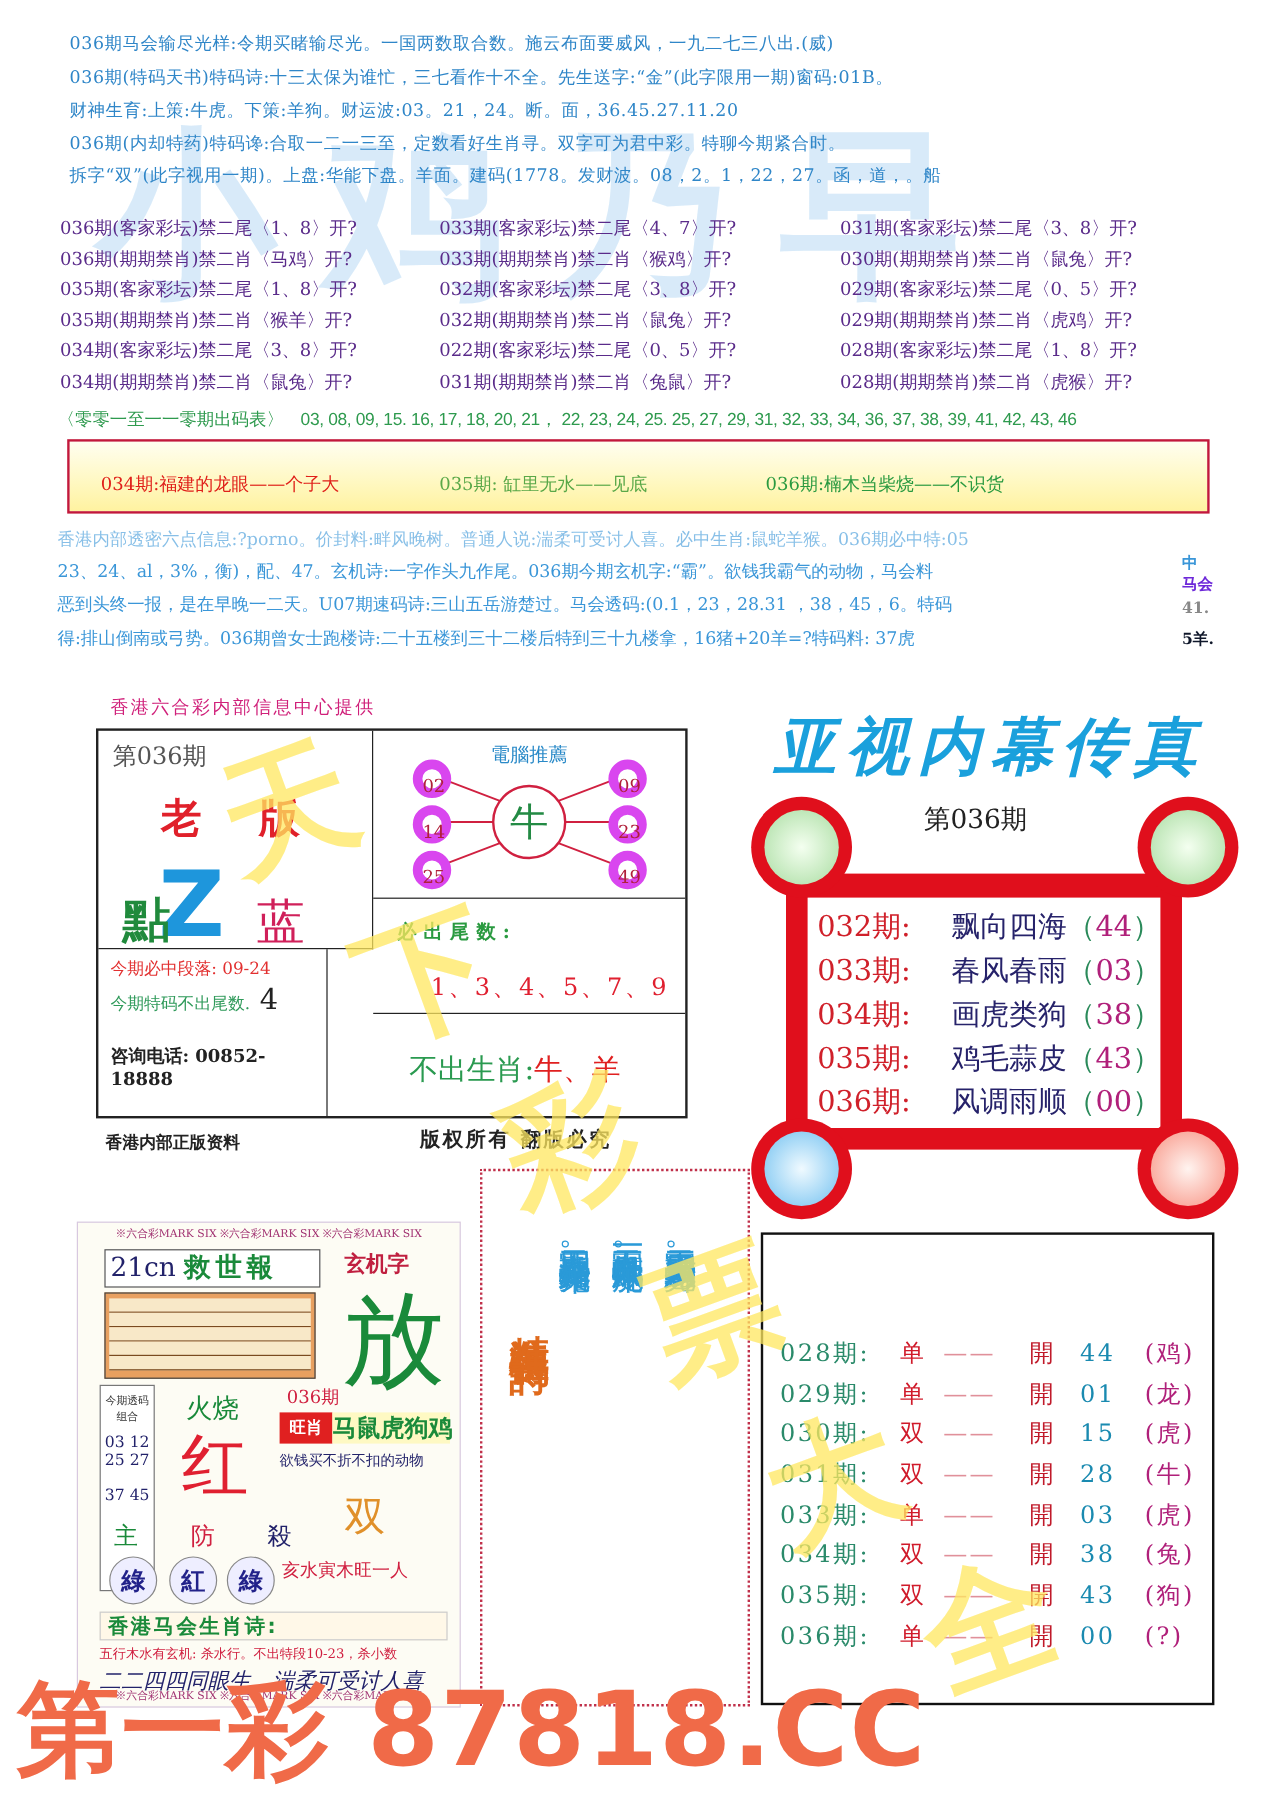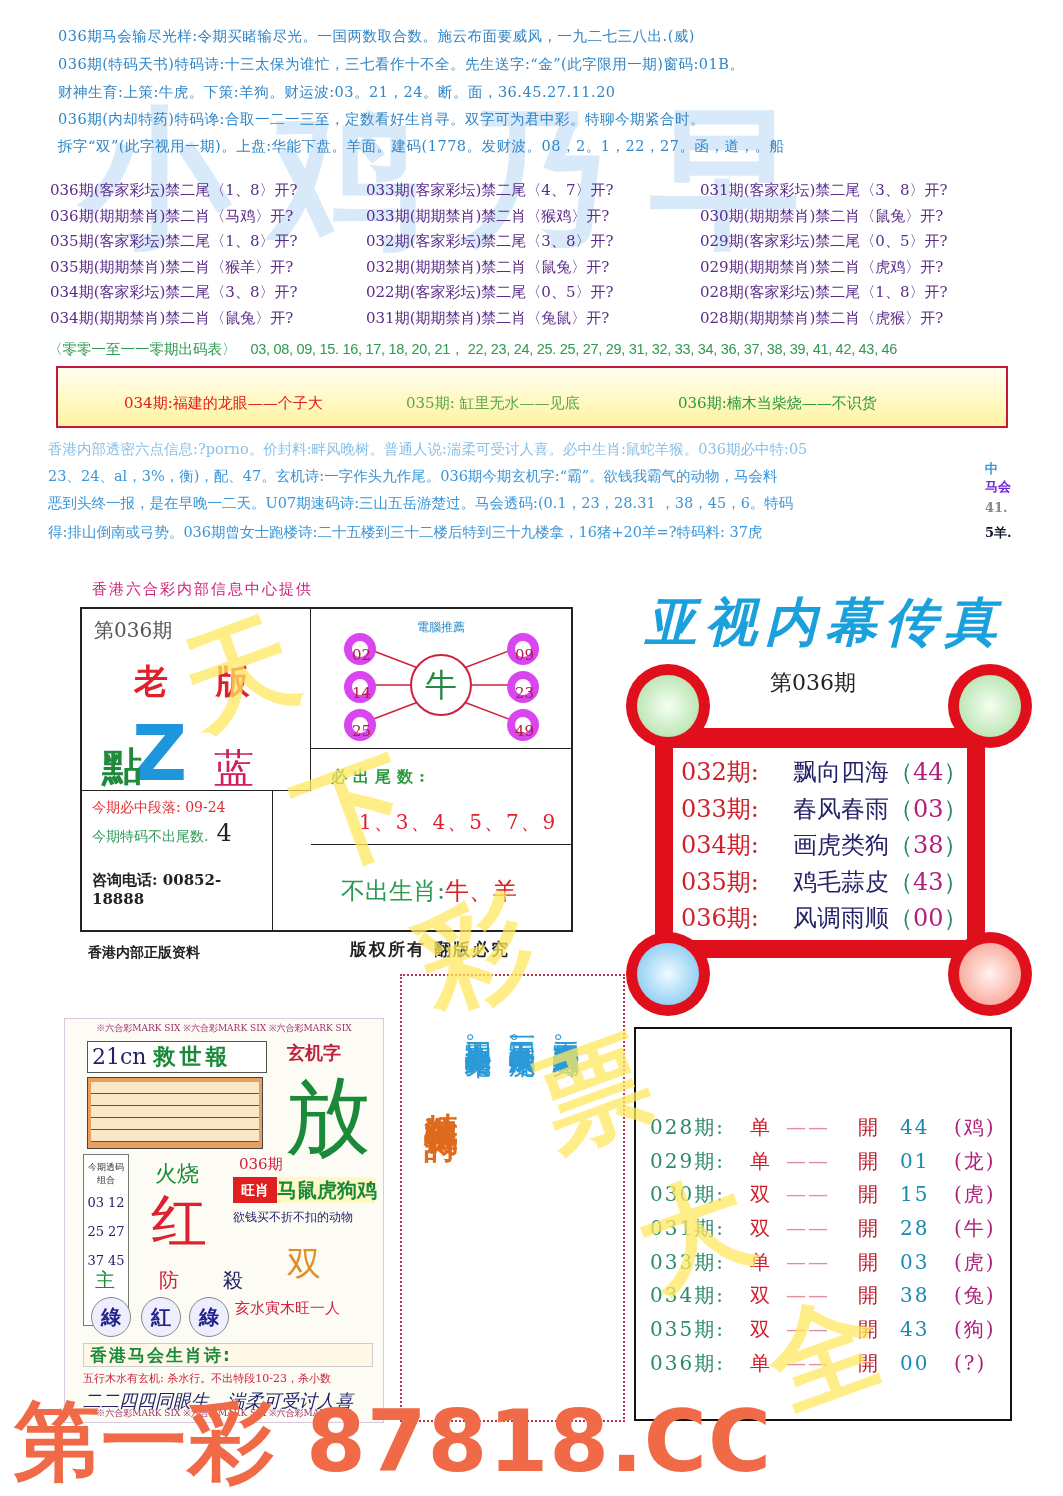--- a/index.html
+++ b/index.html
@@ -10,38 +10,38 @@
 
   .topline { position: absolute; left: 58px; font-size: 14.5px; color: #2f86c8; white-space: nowrap; z-index: 2; letter-spacing: 0.5px; }
 
   .ban-col { position: absolute; top: 178px; z-index: 2; }
   .ban-row { font-size: 15px; color: #5a2b8a; height: 25.6px; line-height: 25.6px; white-space: nowrap; }
 
   .zero-line { position: absolute; left: 48px; top: 340px; font-size: 14.5px; color: #2e9a4e; white-space: nowrap; z-index: 2; }
   .zero-line .nums { margin-left: 14px; font-family: "Liberation Sans Narrow", "Liberation Sans", sans-serif; letter-spacing: -0.3px; }
 
   .banner-box { position: absolute; left: 56px; top: 366px; width: 952px; height: 62px; border: 2px solid #c2183b; background: linear-gradient(#fffef0, #fff8c0 60%, #fff2a0); z-index: 2; }
-  .banner-box span { position: absolute; top: 26px; font-size: 15px; white-space: nowrap; margin-left: 40px; }
+  .banner-box span { position: absolute; top: 26px; font-size: 15px; white-space: nowrap; }
 
   .info-line { position: absolute; left: 48px; font-size: 14.5px; color: #3a96d8; white-space: nowrap; z-index: 2; }
   .side-tag { position: absolute; left: 985px; font-size: 13px; font-weight: bold; z-index: 2; }
 
   .provider { position: absolute; left: 92px; top: 580px; font-size: 15px; color: #d0207a; font-family: "DejaVu Sans", sans-serif; letter-spacing: 2px; z-index: 2; }
   .lb-box { position: absolute; left: 80px; top: 607px; width: 493px; height: 325px; border: 2px solid #222; background: #fff; z-index: 1; }
   .lb-cell { position: absolute; border: 1.5px solid #222; }
   .lb-period { position: absolute; left: 12px; top: 8px; font-size: 20px; color: #555; }
   .lb-laoban { position: absolute; left: 52px; top: 50px; font-size: 34px; font-weight: bold; color: #e0202a; font-family: "DejaVu Sans", sans-serif; letter-spacing: 18px; }
   .lb-dian { position: absolute; left: 20px; top: 130px; font-size: 40px; font-weight: bold; color: #208a3c; font-family: "DejaVu Sans", sans-serif; }
   .lb-z { position: absolute; left: 50px; top: 100px; font-size: 76px; font-weight: bold; color: #1e96dc; font-family: "DejaVu Sans", sans-serif; }
   .lb-lan { position: absolute; left: 132px; top: 132px; font-size: 40px; color: #d0205a; }
   .lb-dn { position: absolute; left: 10px; top: 190px; font-size: 14px; color: #e23030; }
   .lb-tail { position: absolute; left: 10px; top: 214px; font-size: 14px; color: #2f9a5a; }
   .lb-tail b { font-size: 24px; color: #222; font-weight: normal; margin-left: 8px; }
   .lb-phone { position: absolute; left: 10px; top: 262px; font-size: 15px; color: #222; font-weight: bold; }
-  .lb-pc-title { position: absolute; top: 10px; width: 100%; text-align: center; font-size: 12px; color: #2a8ac8; }
+  .lb-pc-title { position: absolute; top: 10px; width: 100%; text-align: center; font-size: 16px; color: #2a8ac8; }
   .ball-s { position: absolute; width: 32px; height: 32px; border-radius: 50%; border: 8px solid #d946ef; background: #fff; color: #b0203a; font-size: 15px; text-align: center; line-height: 28px; }
   .ball-big { position: absolute; width: 62px; height: 62px; border-radius: 50%; border: 2px solid #d02040; background: #fff; color: #238a44; font-size: 32px; text-align: center; line-height: 58px; }
   .lb-must-title { position: absolute; left: 20px; top: 18px; font-size: 16px; color: #2a9a40; font-weight: bold; letter-spacing: 6px; }
   .lb-must-nums { position: absolute; left: 48px; top: 60px; font-size: 20px; color: #e02030; letter-spacing: 2px; }
   .lb-noz { position: absolute; left: 30px; top: 30px; font-size: 24px; color: #2a9a50; }
   .lb-noz span { color: #e02020; }
   .lb-foot-l { position: absolute; left: 88px; top: 944px; font-size: 14px; color: #222; font-weight: bold; z-index: 2; }
   .lb-foot-r { position: absolute; left: 350px; top: 938px; font-size: 17px; color: #222; font-weight: bold; letter-spacing: 2px; z-index: 2; }
 
   .ya-title { position: absolute; left: 645px; top: 588px; font-size: 52px; color: #1aa0dc; font-family: "DejaVu Sans", sans-serif; font-weight: bold; letter-spacing: 8px; font-style: italic; z-index: 2; }
@@ -231,21 +231,21 @@
       <div class="ln"></div>
       <div class="ln"></div>
       <div class="ln"></div>
   </div>
   <div class="jsb-xj">玄机字</div>
   <div class="jsb-fang">放</div>
   <div class="jsb-nums">
     <div style="font-size:9px;margin-top:6px;color:#333">今期透码</div>
     <div style="font-size:9px;color:#333">组合</div>
     <div style="margin-top:8px">03 12</div>
-    <div style="margin-top:14px">25 27</div>
+    <div style="">25 27</div>
     <div style="margin-top:14px">37 45</div>
   </div>
   <div class="jsb-hs">火烧</div>
   <div class="jsb-hong">红</div>
   <div class="jsb-zff"><span>主</span><span style="margin-left:42px;color:#d02040">防</span><span style="margin-left:42px;color:#22226a">殺</span></div>
   <div class="jsb-circle" style="left:26px">綠</div>
   <div class="jsb-circle" style="left:76px">紅</div>
   <div class="jsb-circle" style="left:124px">綠</div>
   <div class="jsb-036">036期</div>
   <div class="jsb-wx">旺肖</div>

